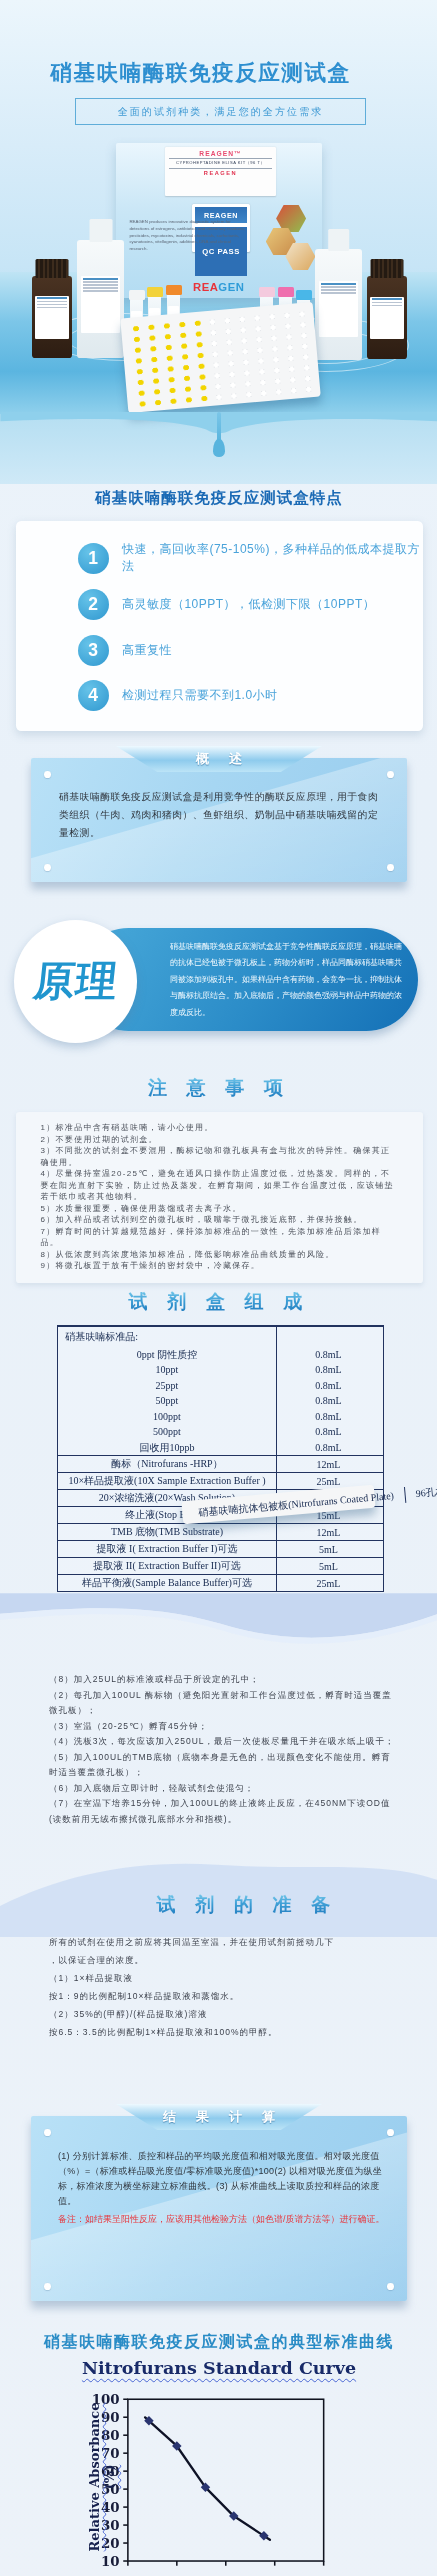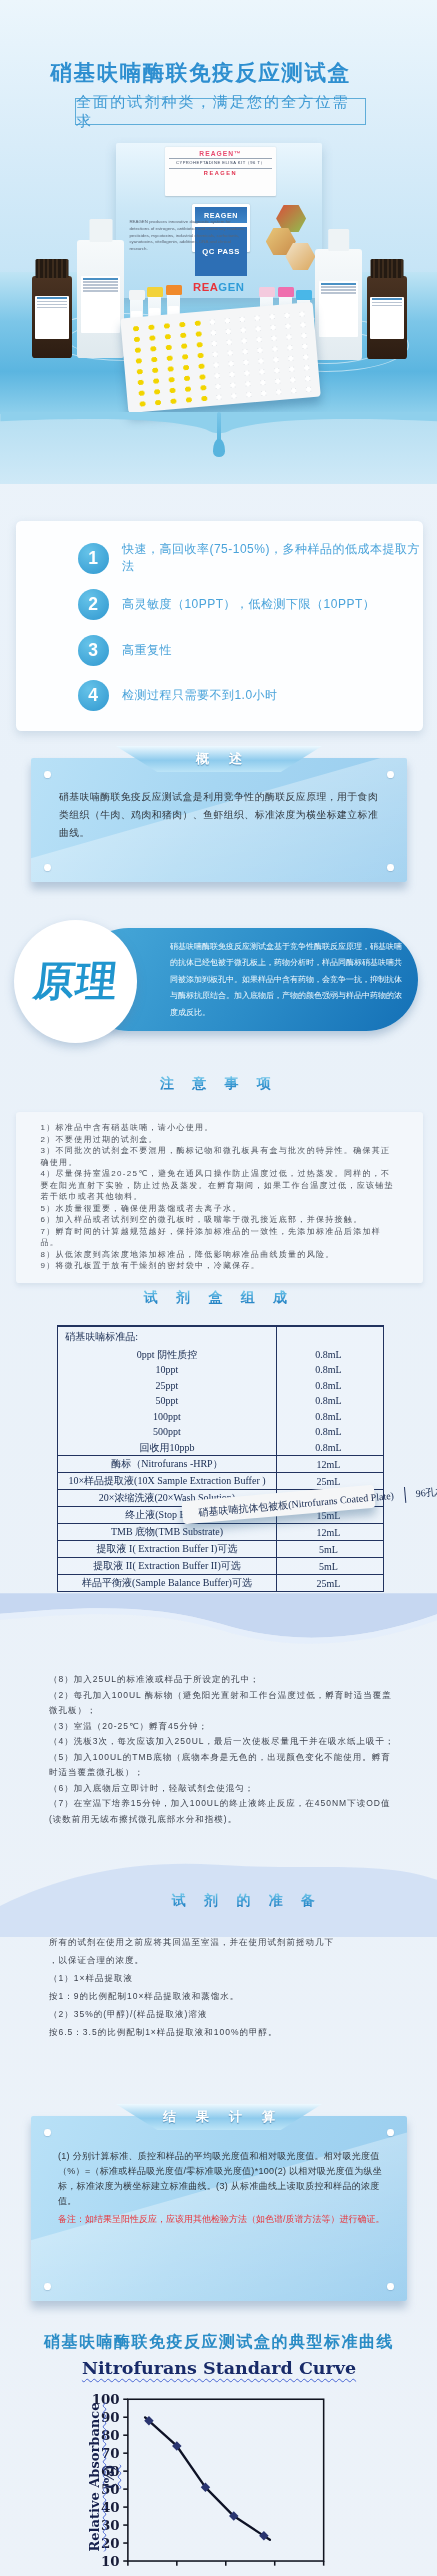--- a/index.html
+++ b/index.html
@@ -7,21 +7,21 @@
   #page{position:relative;width:438px;height:2628px;margin:0 auto;overflow:hidden;
         background:linear-gradient(180deg,#eef5fb 0%,#e9f1f9 30%,#ecf2f9 100%);}
 
   
   .hero-bg{position:absolute;left:0;top:0;width:438px;height:484px;
     background:linear-gradient(180deg,#ecf6fc 0%,#d8ecf9 30%,#c7e5f6 55%,#a8d9ef 78%,#cfe9f7 100%);}
   .hero-title{position:absolute;left:0;top:58px;width:401px;text-align:center;
     font-size:21.6px;font-weight:bold;color:#2e8fd0;letter-spacing:1.5px;}
   .hero-sub{position:absolute;left:75px;top:98px;width:289px;height:25px;
     border:0.5px solid #5fadd9;display:flex;align-items:center;justify-content:center;
-    color:#3f9ad4;font-size:15px;letter-spacing:2.1px;}
+    color:#3f9ad4;font-size:10px;letter-spacing:2.1px;}
   .photo{position:absolute;left:0;top:143px;width:438px;height:270px;}
   .water{position:absolute;left:0;top:129px;width:438px;height:142px;
     background:linear-gradient(180deg,#bfe4f4 0%,#7cc6e8 35%,#5bb5e0 70%,#8fd0ec 100%);}
   .ripple{position:absolute;border:1px solid rgba(255,255,255,.55);border-radius:50%;}
   .kitbox{position:absolute;left:116px;top:0px;width:206px;height:155px;border-radius:2.1px;
     background:linear-gradient(180deg,#eaf6fd 0%,#c9e6f6 45%,#b3dcf2 100%);
     box-shadow:0 5.2px 10.3px rgba(60,110,150,.25);}
   .boxlabel{position:absolute;left:49px;top:4.1px;width:111px;height:49px;background:#fdfdfd;
     border-radius:1px;padding:2.6px 4.1px;box-sizing:border-box;box-shadow:0 0.5px 1.5px rgba(0,0,0,.15);}
   .boxlabel .brand{font-size:6.7px;font-weight:bold;color:#e84a6f;letter-spacing:1px;text-align:center;}
@@ -54,21 +54,21 @@
     background-image:radial-gradient(circle 4.6px,#f2d500 62%,rgba(0,0,0,0) 64%);background-size:15.5px 10.8px;background-position:2.1px 1px;}
   .wells-w{left:83px;right:4.1px;
     background-image:radial-gradient(circle 4.6px,#ffffff 58%,#d9dde2 60%,rgba(0,0,0,0) 64%);background-size:15px 10.8px;background-position:1px 1px;}
   .dropzone{position:absolute;left:0;top:412px;width:438px;height:72px;}
   .drop{position:absolute;left:213px;top:27px;width:12.4px;height:17.5px;background:#58b4de;
     border-radius:46% 46% 50% 50%/68% 68% 32% 32%;}
   .dropstem{position:absolute;left:217px;top:0;width:4.1px;height:30px;background:linear-gradient(180deg,#7cc6e8,#58b4de);border-radius:2.1px;}
 
   
   .h-solid{position:absolute;width:438px;text-align:center;font-weight:bold;color:#1b6ab5;}
-  .h-grad{position:absolute;width:438px;text-align:center;font-weight:bold;font-size:14px;letter-spacing:7.2px;
+  .h-grad{position:absolute;width:438px;text-align:center;font-weight:bold;font-size:19px;letter-spacing:7.2px;
     background:linear-gradient(180deg,#7fd0ee 0%,#3e9fd6 45%,#1a74ba 100%);
     -webkit-background-clip:text;background-clip:text;color:transparent;}
 
   
   .fcard{position:absolute;left:15.5px;top:521px;width:407px;height:210px;background:#fdfeff;border-radius:5.2px;
     box-shadow:0 3.1px 8.2px rgba(120,150,180,.25);display:flex;flex-direction:column;justify-content:space-around;
     padding:13.4px 0;box-sizing:border-box;}
   .frow{display:flex;align-items:center;gap:13.4px;padding-left:62px;}
   .fnum{flex:0 0 auto;width:31px;height:31px;border-radius:50%;color:#fff;font-size:17.5px;font-weight:bold;
     background:radial-gradient(circle at 35% 30%,#66c3e9,#2f97cf);display:flex;align-items:center;justify-content:center;}
@@ -242,20 +242,21 @@
   </div>
 
   <div class="dropzone">
     <svg class="wavesvg" style="top:0;" width="438" height="36" viewBox="0 0 850 70">
       <path d="M0,18 C180,10 330,12 400,34 C418,44 432,44 450,34 C520,12 670,10 850,18 L850,0 L0,0 Z" fill="#8fd0ec"></path>
     </svg>
     <div class="dropstem"></div>
     <div class="drop"></div>
   </div>
 
+  <div class="h-solid" style="top:488px;font-size:15.5px;letter-spacing:1px;">硝基呋喃酶联免疫反应测试盒特点</div>
   <div class="fcard">
 
       <div class="frow">
         <div class="fnum">1</div>
         <div class="ftext">快速，高回收率(75-105%)，多种样品的低成本提取方法</div>
       </div>
 
       <div class="frow">
         <div class="fnum">2</div>
         <div class="ftext">高灵敏度（10PPT），低检测下限（10PPT）</div>
@@ -271,21 +272,21 @@
         <div class="ftext">检测过程只需要不到1.0小时</div>
       </div>
     </div>
 
   <div class="panel" style="top:758px;height:124px;">
     <div class="sheen"></div>
     <div class="dot" style="left:13.4px;top:13.4px;"></div>
     <div class="dot" style="right:13.4px;top:13.4px;"></div>
     <div class="dot" style="left:13.4px;bottom:11.3px;"></div>
     <div class="dot" style="right:13.4px;bottom:11.3px;"></div>
-    <div class="ptext" style="left:28px;top:30px;width:322px;font-size:9.8px;line-height:1.85;letter-spacing:0.5px;">硝基呋喃酶联免疫反应测试盒是利用竞争性的酶联反应原理，用于食肉类组织（牛肉、鸡肉和猪肉）、鱼虾组织、标准浓度为横坐标建立标准曲线。</div>
+    <div class="ptext" style="left:28px;top:30px;width:322px;font-size:9.8px;line-height:1.85;letter-spacing:0.5px;">硝基呋喃酶联免疫反应测试盒是利用竞争性的酶联反应原理，用于食肉类组织（牛肉、鸡肉和猪肉）、鱼虾组织、奶制品中硝基呋喃残留的定量检测。</div>
   </div>
   <div class="ribbon" style="top:746px;text-align:right;">概 述</div>
 
   <div class="pill"></div>
   <div class="pcircle">
     <div class="zi">原理</div>
   </div>
   <div class="pilltext">硝基呋喃酶联免疫反应测试盒基于竞争性酶联反应原理，硝基呋喃的抗体已经包被于微孔板上，药物分析时，样品同酶标硝基呋喃共同被添加到板孔中。如果样品中含有药物，会竞争一抗，抑制抗体与酶标抗原结合。加入底物后，产物的颜色强弱与样品中药物的浓度成反比。</div>
 
   <div class="h-grad" style="top:1075px;">注 意 事 项</div>

